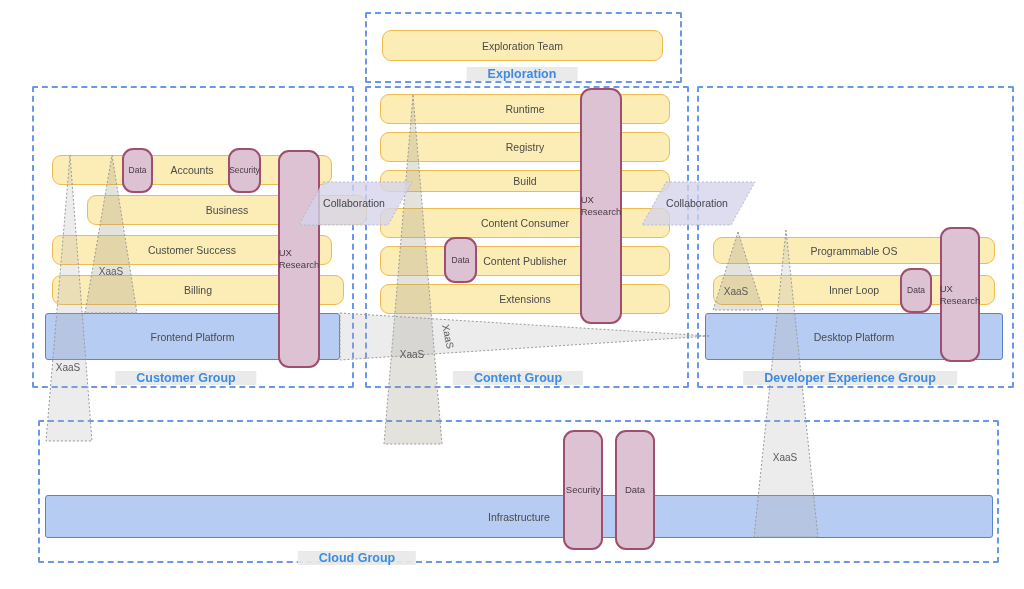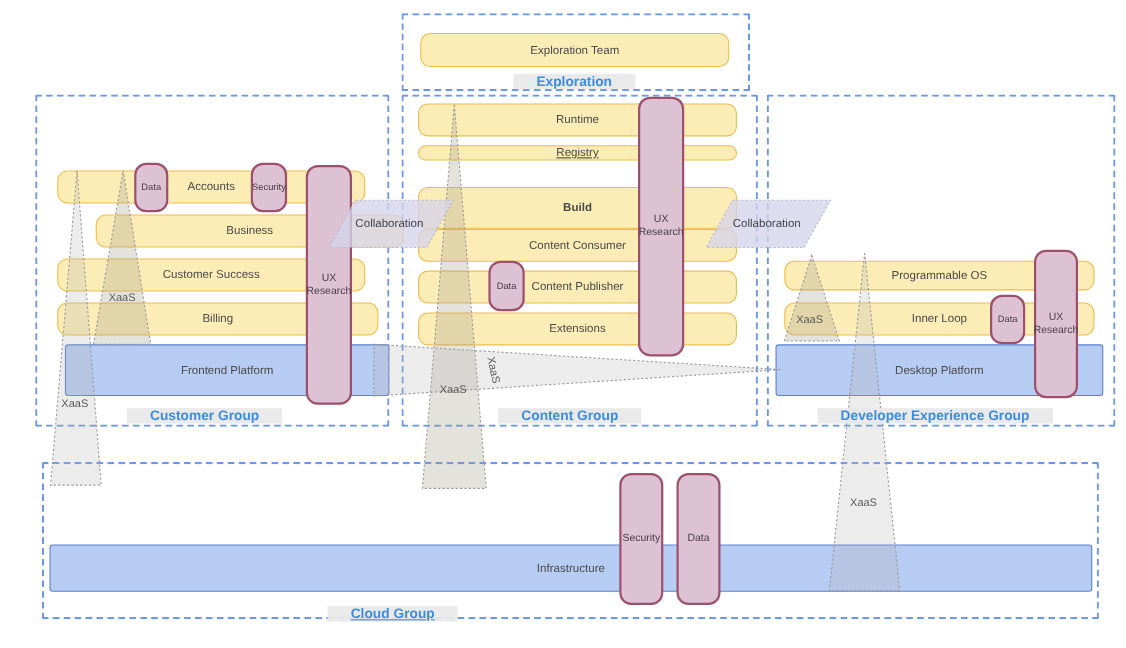--- a/index.html
+++ b/index.html
@@ -36,21 +36,20 @@
     box-sizing:border-box;
   }
   .enabling{
     position:absolute;
     background:#dcc2d3;
     border:2px solid #9e4f6d;
     border-radius:11px;
     display:flex;align-items:center;justify-content:center;
     font-size:9.5px;color:#4a3a44;
     box-sizing:border-box;
-    text-align:center;
     line-height:1.25;
     padding:2px;
   }
   .group-label{
     position:absolute;
     transform:translateX(-50%);
     font-size:12.5px;font-weight:bold;color:#3b8ce2;
     background:rgba(232,232,232,0.92);
     padding:0 21px;
     white-space:nowrap;
@@ -105,28 +104,28 @@
   <div class="group" style="left:365px;top:86px;width:320px;height:298px;"></div>
   <div class="group" style="left:697px;top:86px;width:313px;height:298px;"></div>
   <div class="group" style="left:38px;top:420px;width:957px;height:139px;"></div>
 
   <div class="team" style="left:382px;top:30px;width:281px;height:31px;">Exploration Team</div>
 
   <div class="team" style="left:52px;top:155px;width:280px;height:30px;">Accounts</div>
   <div class="team" style="left:52px;top:195px;width:280px;height:30px;margin-left:35px;">Business</div>
   <div class="team" style="left:52px;top:235px;width:280px;height:30px;">Customer Success</div>
   <div class="team" style="left:52px;top:275px;width:292px;height:30px;">Billing</div>
-  <div class="platform" style="left:59px;top:313px;width:295px;height:47px;">Frontend Platform</div>
+  <div class="platform" style="left:45px;top:313px;width:295px;height:47px;">Frontend Platform</div>
   <div class="enabling small-box" style="left:122px;top:148px;width:31px;height:45px;">Data</div>
   <div class="enabling small-box" style="left:228px;top:148px;width:33px;height:45px;">Security</div>
   <div class="enabling" style="left:278px;top:150px;width:42px;height:218px;">UX Research</div>
 
   <div class="team" style="left:380px;top:94px;width:290px;height:30px;">Runtime</div>
-  <div class="team" style="left:380px;top:132px;width:290px;height:14px;text-decoration:underline;">Registry</div>
-  <div class="team" style="left:380px;top:170px;width:290px;height:38px;font-weight:bold;">Build</div>
+  <div class="team" style="left:380px;top:132px;width:290px;height:30px;">Registry</div>
+  <div class="team" style="left:380px;top:170px;width:290px;height:22px;">Build</div>
   <div class="team" style="left:380px;top:208px;width:290px;height:30px;">Content Consumer</div>
   <div class="team" style="left:380px;top:246px;width:290px;height:30px;">Content Publisher</div>
   <div class="team" style="left:380px;top:284px;width:290px;height:30px;">Extensions</div>
   <div class="enabling small-box" style="left:444px;top:237px;width:33px;height:46px;">Data</div>
   <div class="enabling" style="left:580px;top:88px;width:42px;height:236px;">UX Research</div>
 
   <div class="team" style="left:713px;top:237px;width:282px;height:27px;">Programmable OS</div>
   <div class="team" style="left:713px;top:275px;width:282px;height:30px;">Inner Loop</div>
   <div class="enabling small-box" style="left:900px;top:268px;width:32px;height:45px;">Data</div>
   <div class="platform" style="left:705px;top:313px;width:298px;height:47px;">Desktop Platform</div>
@@ -162,15 +161,15 @@
   <div class="xaas-label" style="left:68px;top:362px;">XaaS</div>
   <div class="xaas-label" style="left:412px;top:349px;">XaaS</div>
   <div class="xaas-label rot" style="left:448px;top:331px;">XaaS</div>
   <div class="xaas-label" style="left:736px;top:286px;">XaaS</div>
   <div class="xaas-label" style="left:785px;top:452px;">XaaS</div>
 
   <div class="group-label" style="left:522px;top:67px;">Exploration</div>
   <div class="group-label" style="left:186px;top:371px;">Customer Group</div>
   <div class="group-label" style="left:518px;top:371px;">Content Group</div>
   <div class="group-label" style="left:850px;top:371px;">Developer Experience Group</div>
-  <div class="group-label" style="left:357px;top:551px;text-decoration:underline;">Cloud Group</div>
+  <div class="group-label" style="left:357px;top:551px;">Cloud Group</div>
 
 </div>
 
 </body></html>

